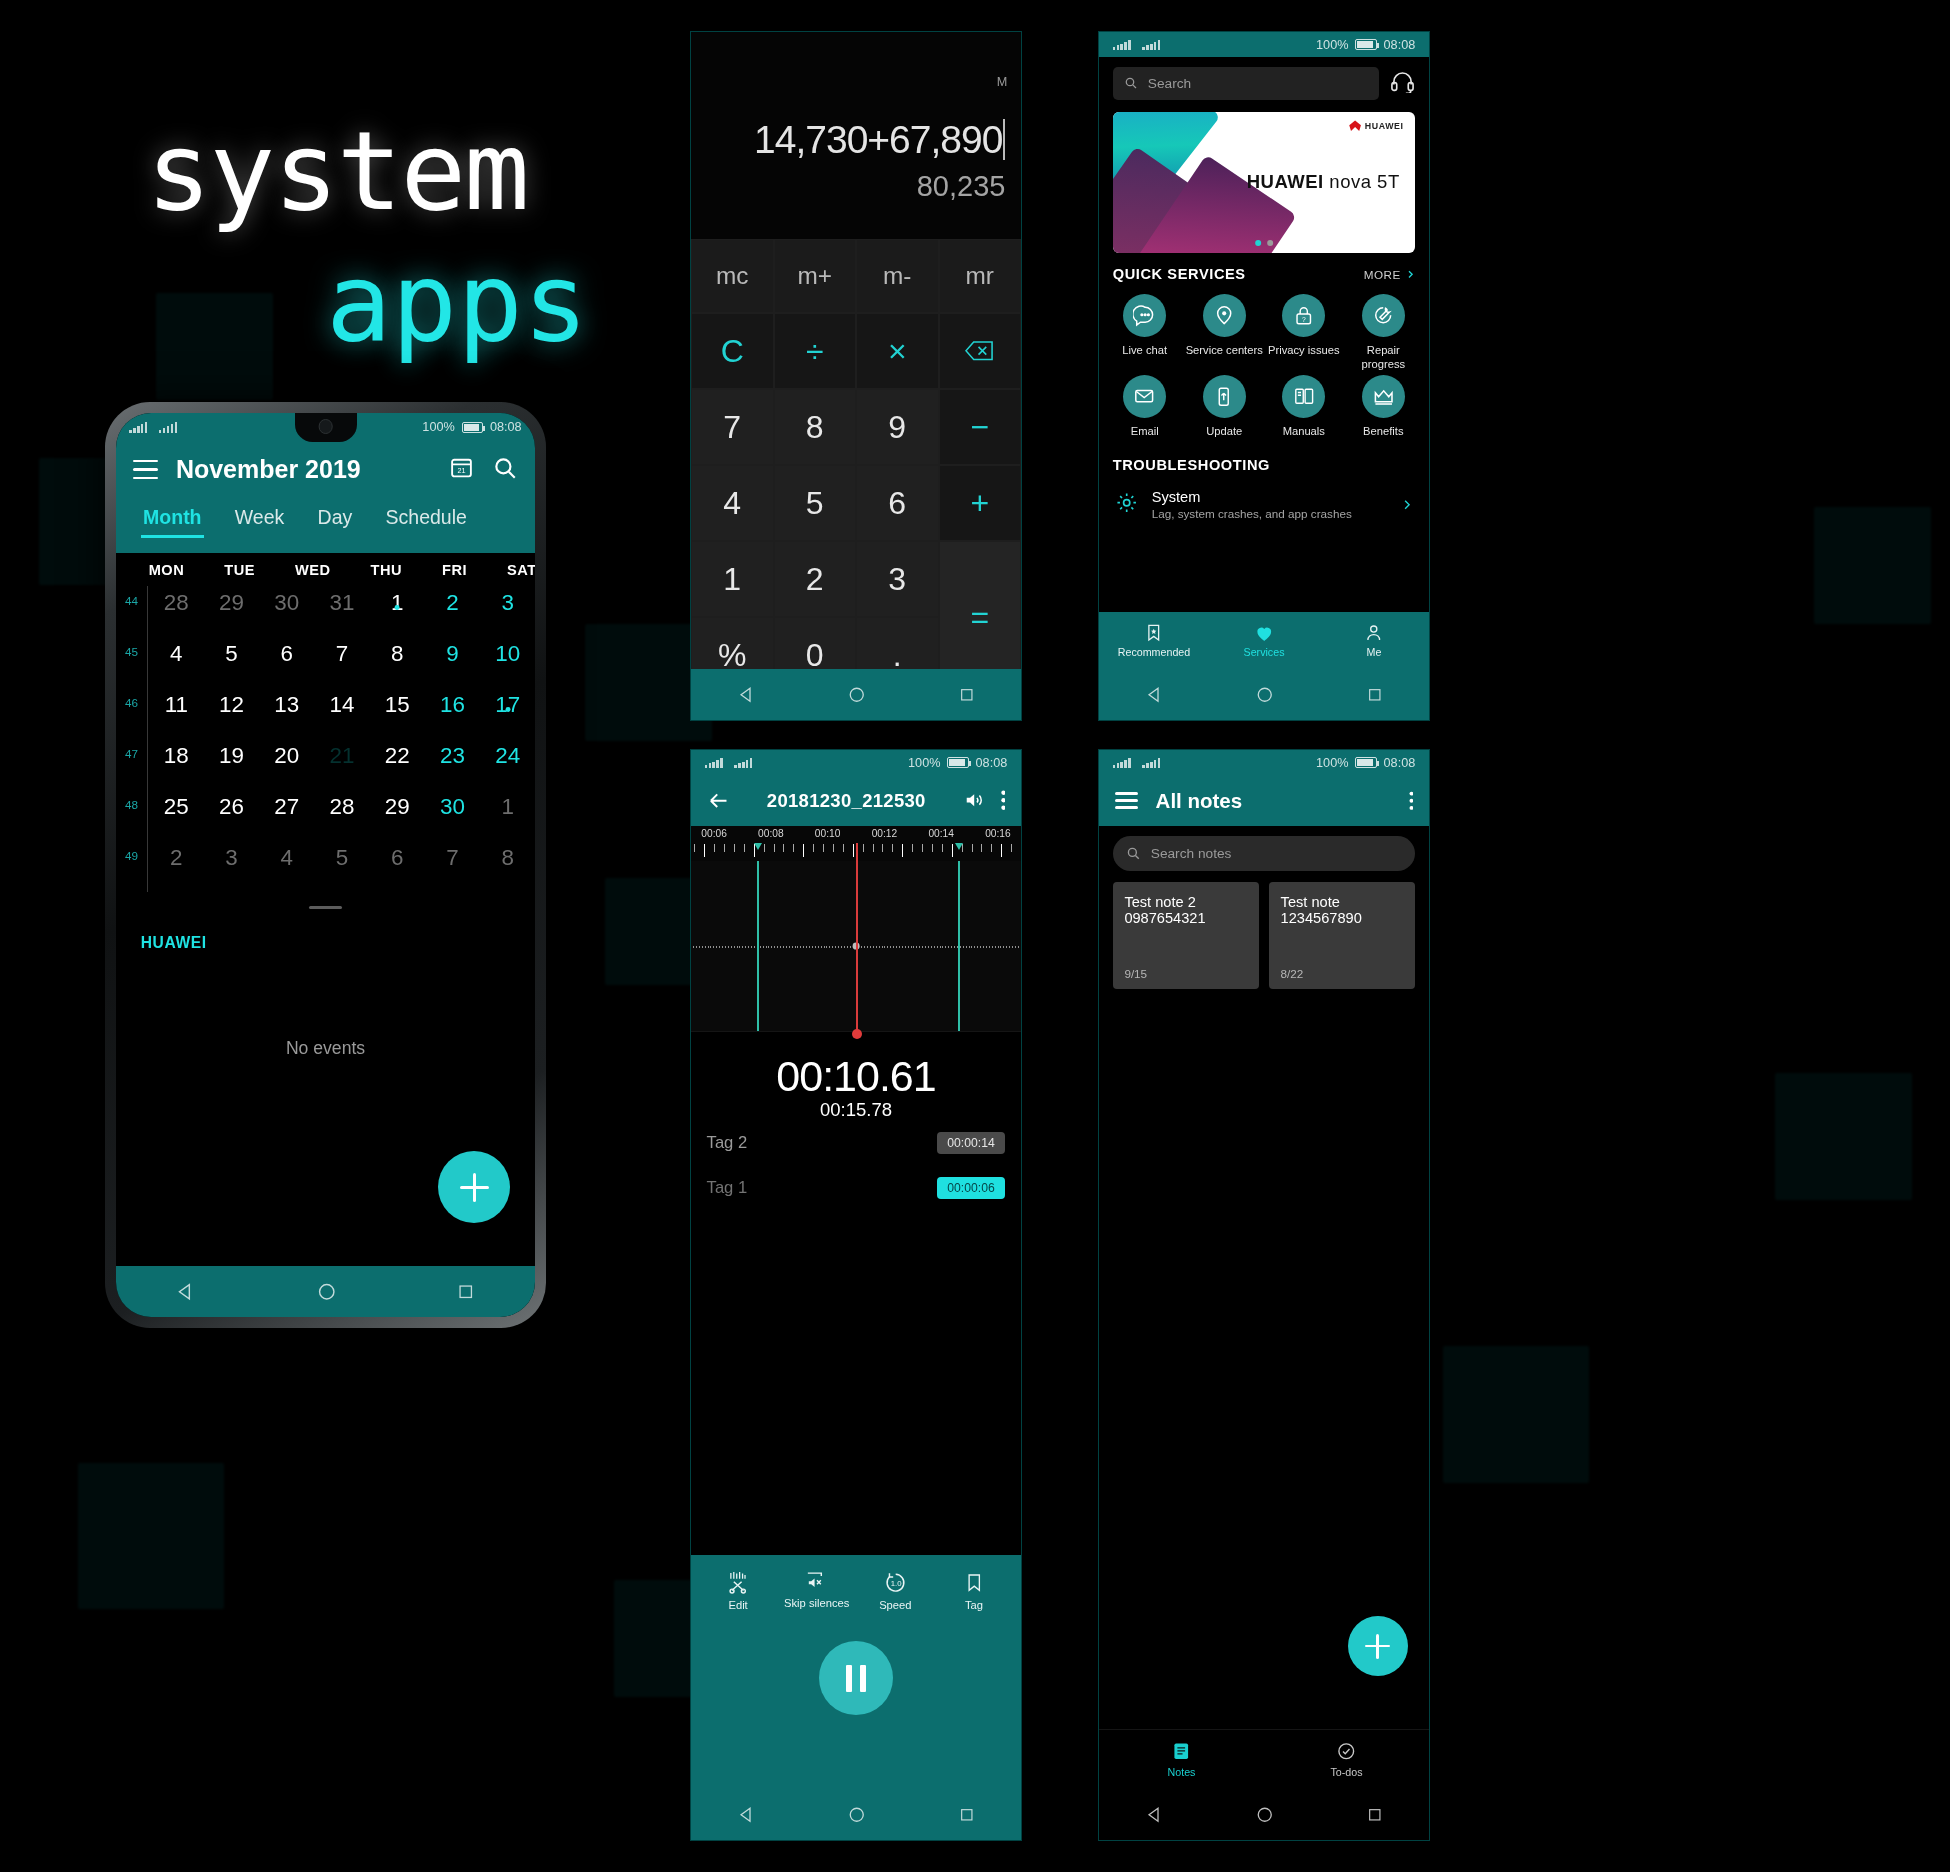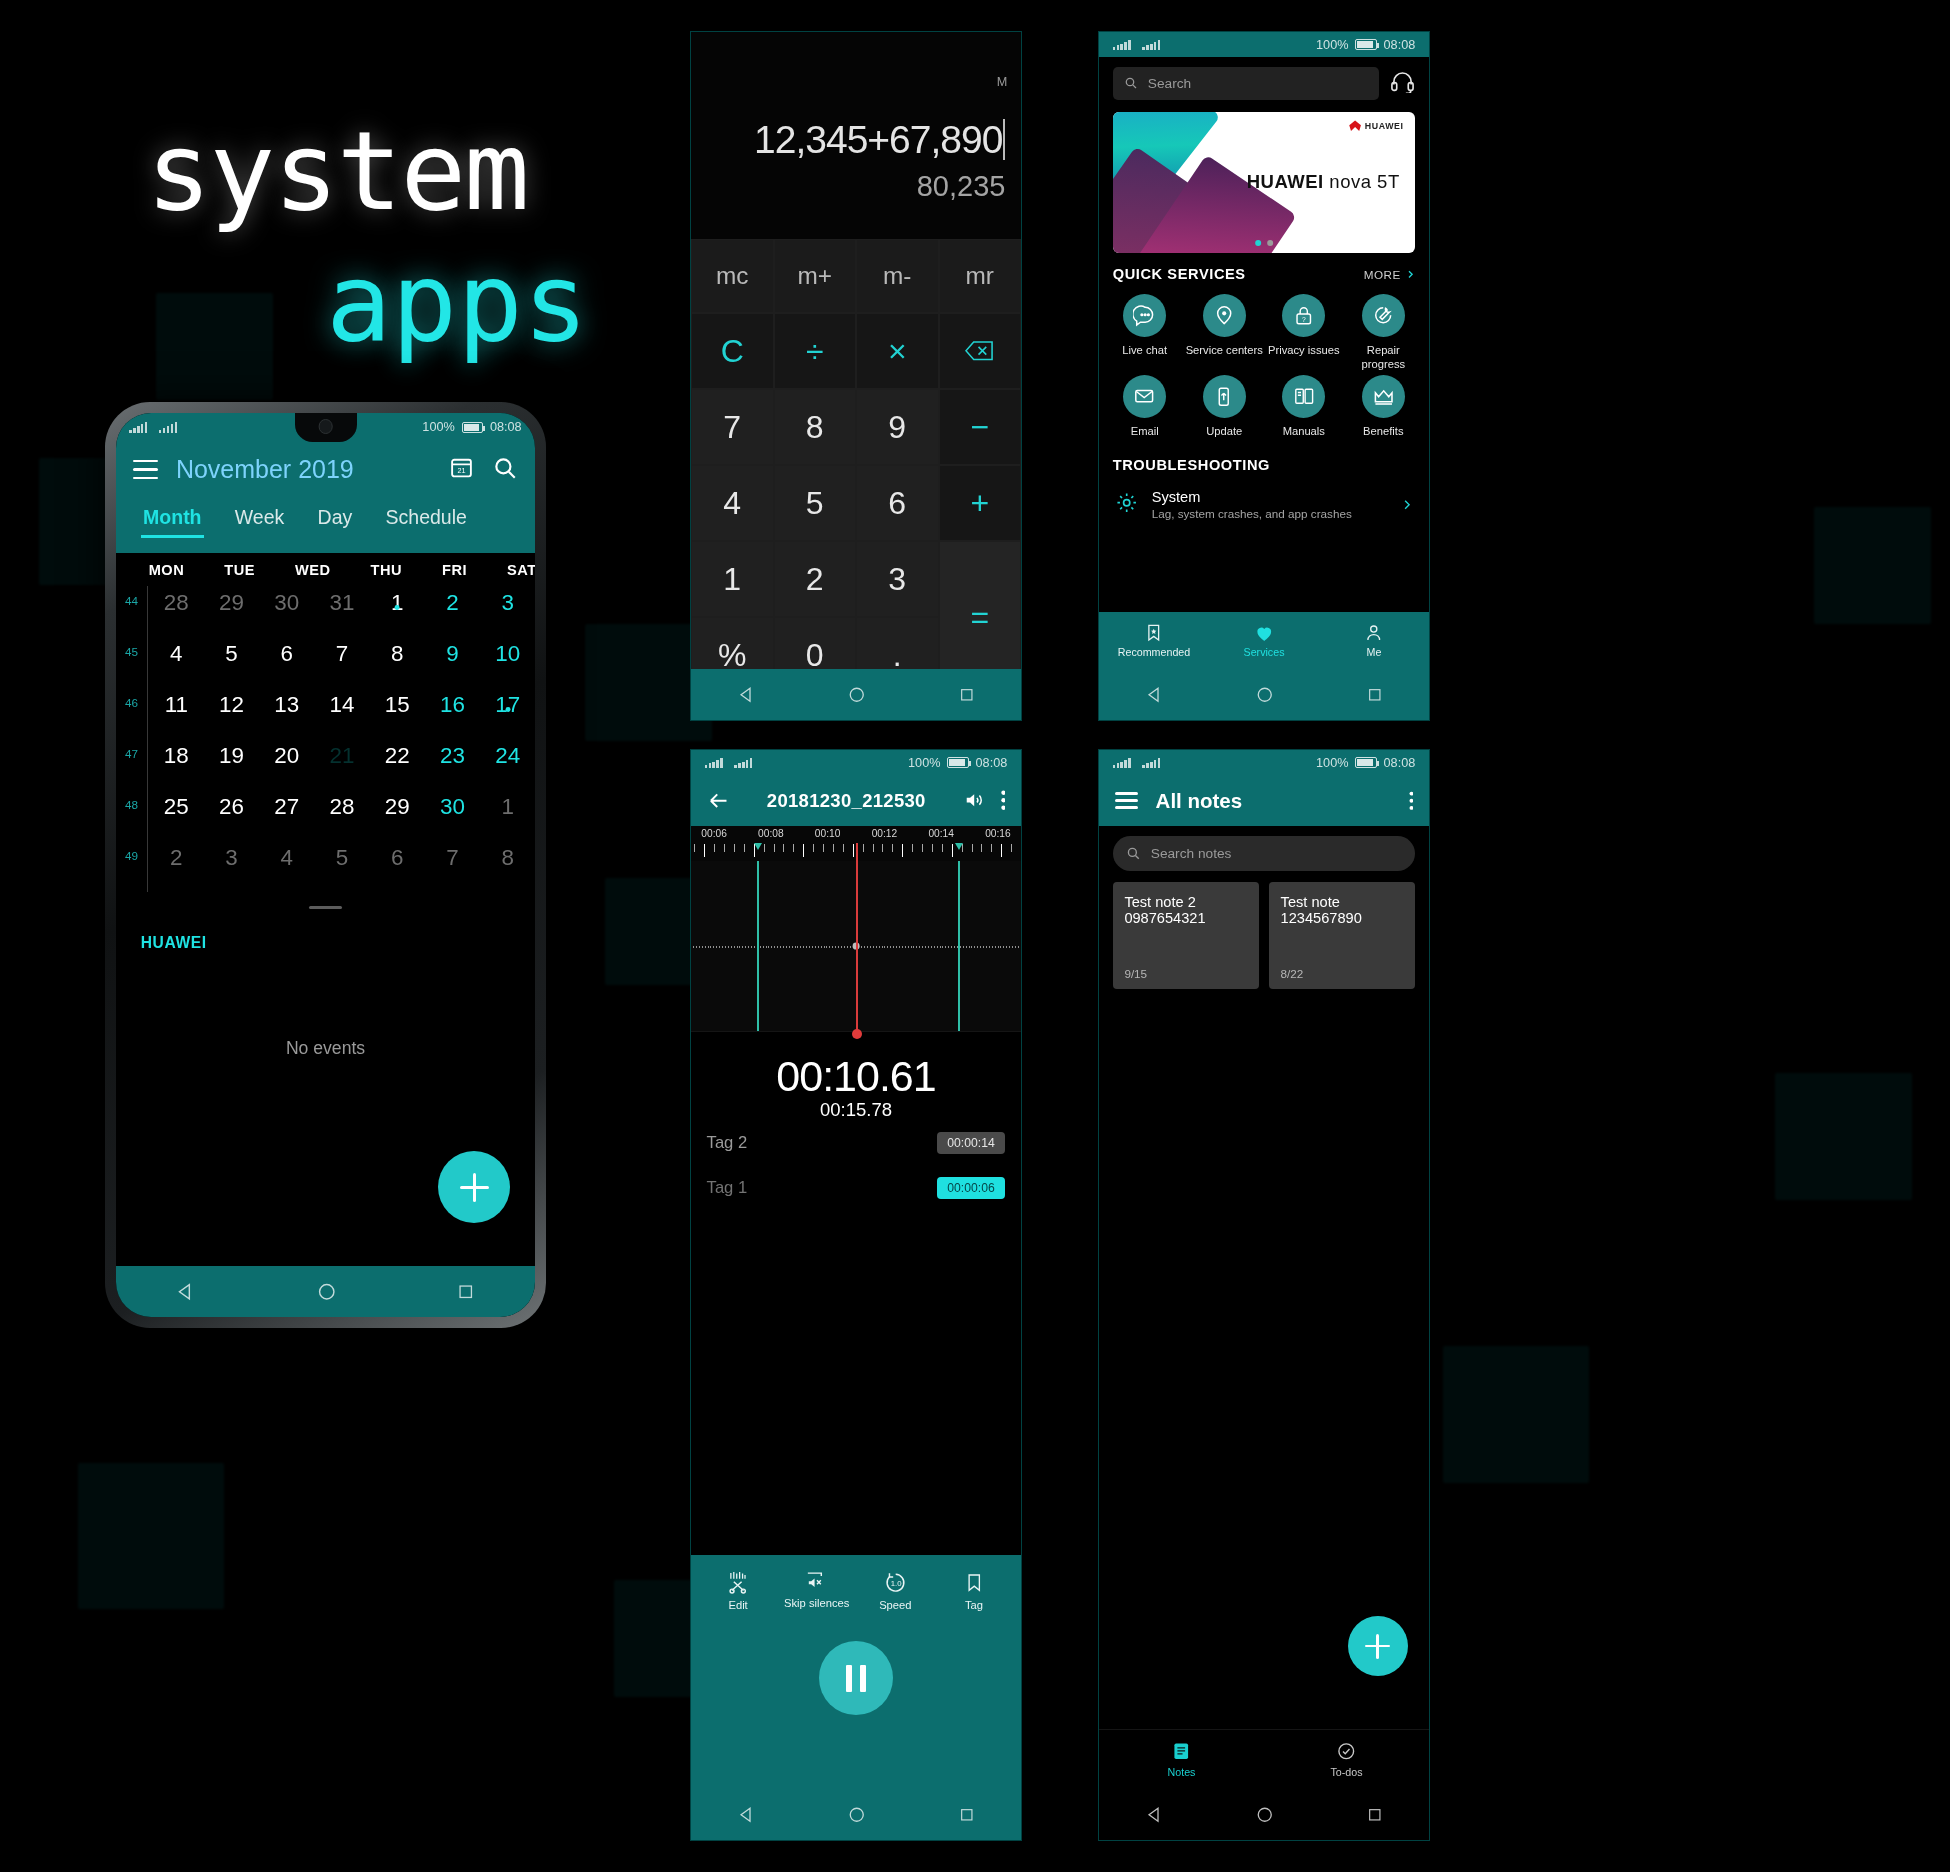--- a/index.html
+++ b/index.html
@@ -70,21 +70,21 @@
   .notch {
     position:absolute; left:50%; transform:translateX(-50%); top:0;
     width:62px; height:29px; background:#07090a;
     border-bottom-left-radius:17.6px; border-bottom-right-radius:17.6px; z-index:6;
   }
   .notch:after{content:"";position:absolute;left:50%;top:6.8px;transform:translateX(-50%);
     width:12.7px;height:12.7px;border-radius:50%;background:#15191b;border:1px solid #2c3133;}
 
   .cal-header { background:#0c6e6e; padding-top:2px; }
   .cal-top { height:60px; display:flex; align-items:center; padding:0 17.6px; gap:17.6px; }
-  .cal-title { color:#7dd3fc; font-size:25px; font-weight:normal; flex:1; }
+  .cal-title { color:#ffffff; font-size:25px; font-weight:bold; flex:1; }
   .hamb { width:25px; height:19.5px; display:flex; flex-direction:column; justify-content:space-between; cursor:pointer; }
   .hamb i { display:block; height:2.4px; background:#fff; border-radius:2px; }
   .cal-tabs { display:flex; padding:0 13.7px; gap:5.9px; height:53px; align-items:flex-start; }
   .cal-tab { color:rgba(255,255,255,.85); font-size:19.5px; padding:5.9px 13.7px 11.7px; position:relative; white-space:nowrap; }
   .cal-tab.active { color:#1fe3e3; font-weight:bold; }
   .cal-tab.active:after{content:"";position:absolute;left:11.7px;right:11.7px;bottom:2px;height:2.9px;background:#1fe3e3;}
 
   .dow { display:flex; padding:9.8px 0 7.8px 33px;gap:40px; }
   .dow span { flex:1; text-align:center; color:#fff; font-size:14.6px; font-weight:bold; letter-spacing:0.5px; }
   .weeks { padding-left:33px; position:relative; }
@@ -386,21 +386,21 @@
         <svg width="19.5" height="19.5" viewBox="0 0 24 24" fill="none" stroke="#fff" stroke-width="1.6">
             <rect x="5" y="5" width="14" height="14"></rect>
           </svg>
       </div>
     </div>
   </div>
 
   <div class="screen" id="calc">
     <div class="calc-display">
       <div class="calc-mem">M</div>
-      <div class="calc-expr"><span>12,345+67,890</span><span class="calc-cursor"></span></div>
+      <div class="calc-expr"><span>14,730+67,890</span><span class="calc-cursor"></span></div>
       <div class="calc-res">80,235</div>
     </div>
     <div class="calc-grid">
       <div class="ckey mem">mc</div>
       <div class="ckey mem">m+</div>
       <div class="ckey mem">m-</div>
       <div class="ckey mem">mr</div>
     </div>
     <div class="calc-grid">
       <div class="ckey op">C</div>

